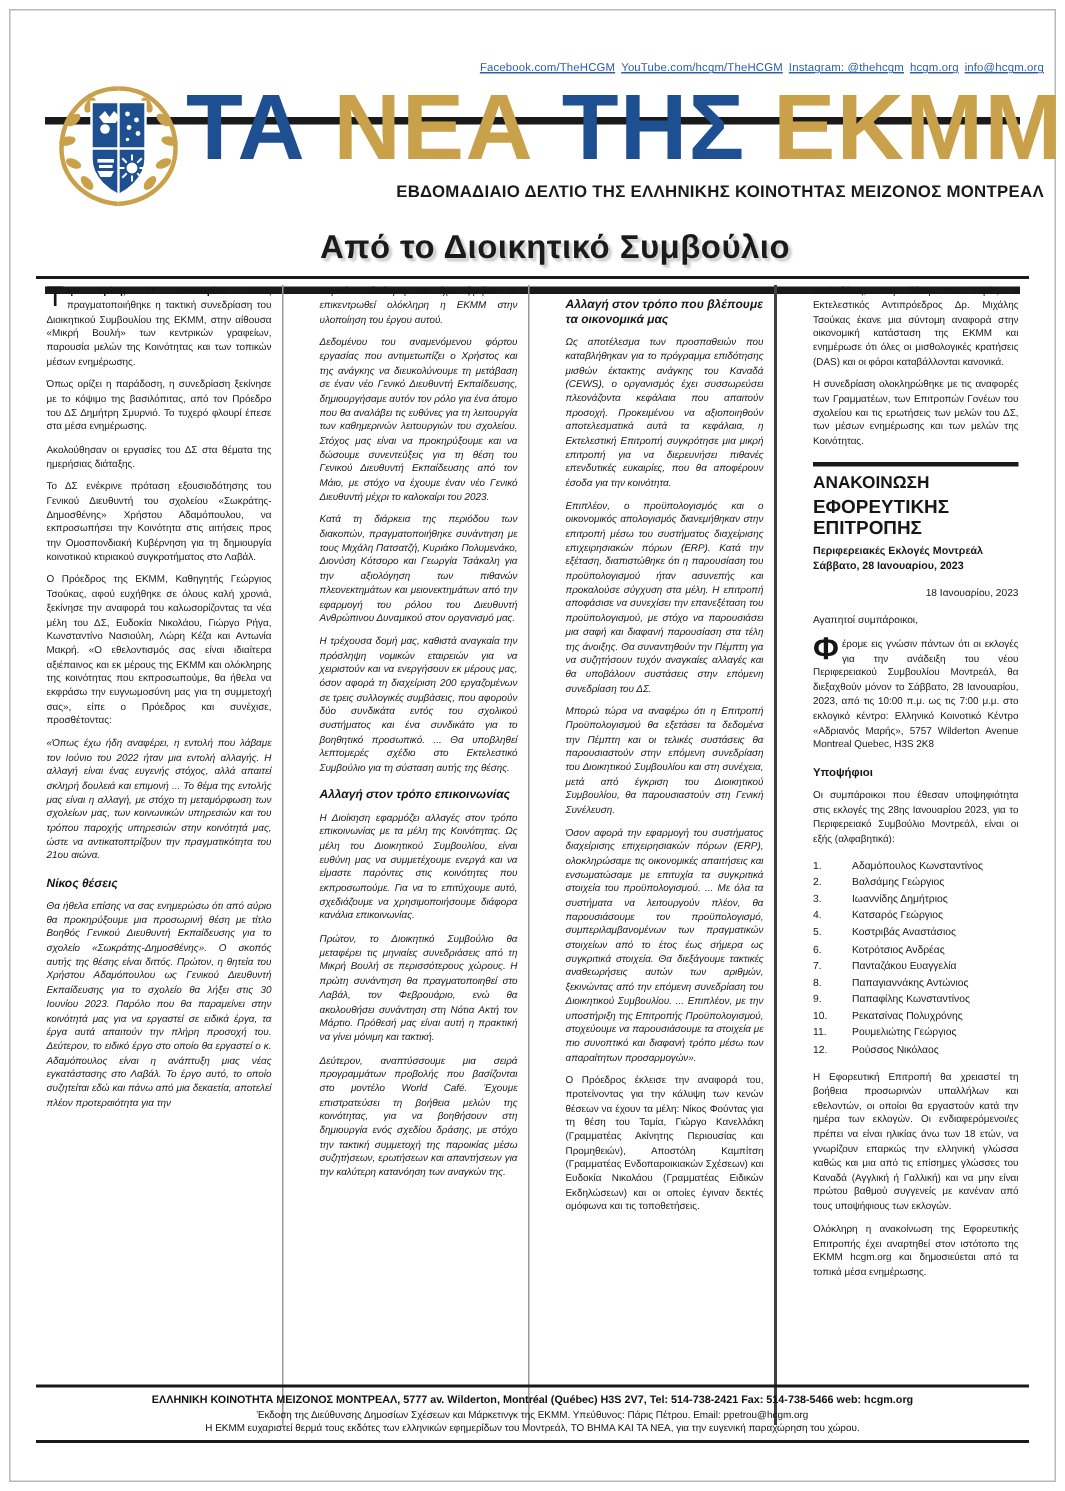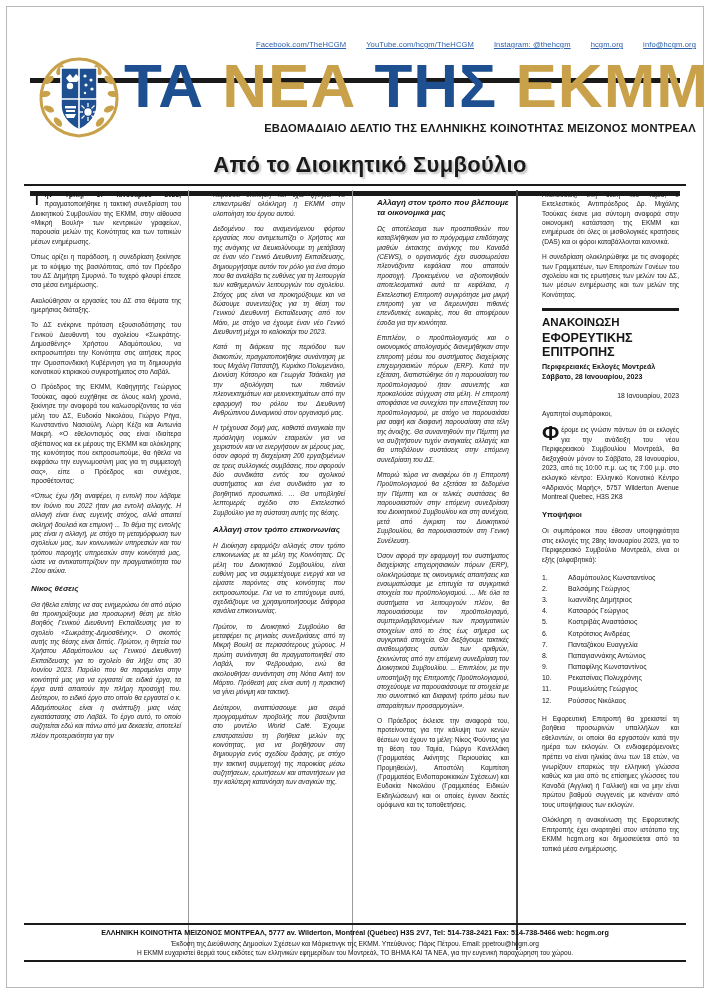--- a/index.html
+++ b/index.html
@@ -23,21 +23,21 @@
     border: 1px solid #b8b8b8;
     pointer-events: none;
   }
   
   .toplinks {
     position: absolute;
     left: 0; top: 40px; width: 710px;
     display: flex;
     justify-content: flex-end;
     align-items: center;
-    gap: 20px;
+    gap: 4px;
     padding-right: 14px;
   }
   .toplinks a {
     font-size: 7.6px;
     color: #2b5faa;
     text-decoration: underline;
     letter-spacing: .1px;
     white-space: nowrap;
     font-family: "Liberation Sans", sans-serif;
   }

